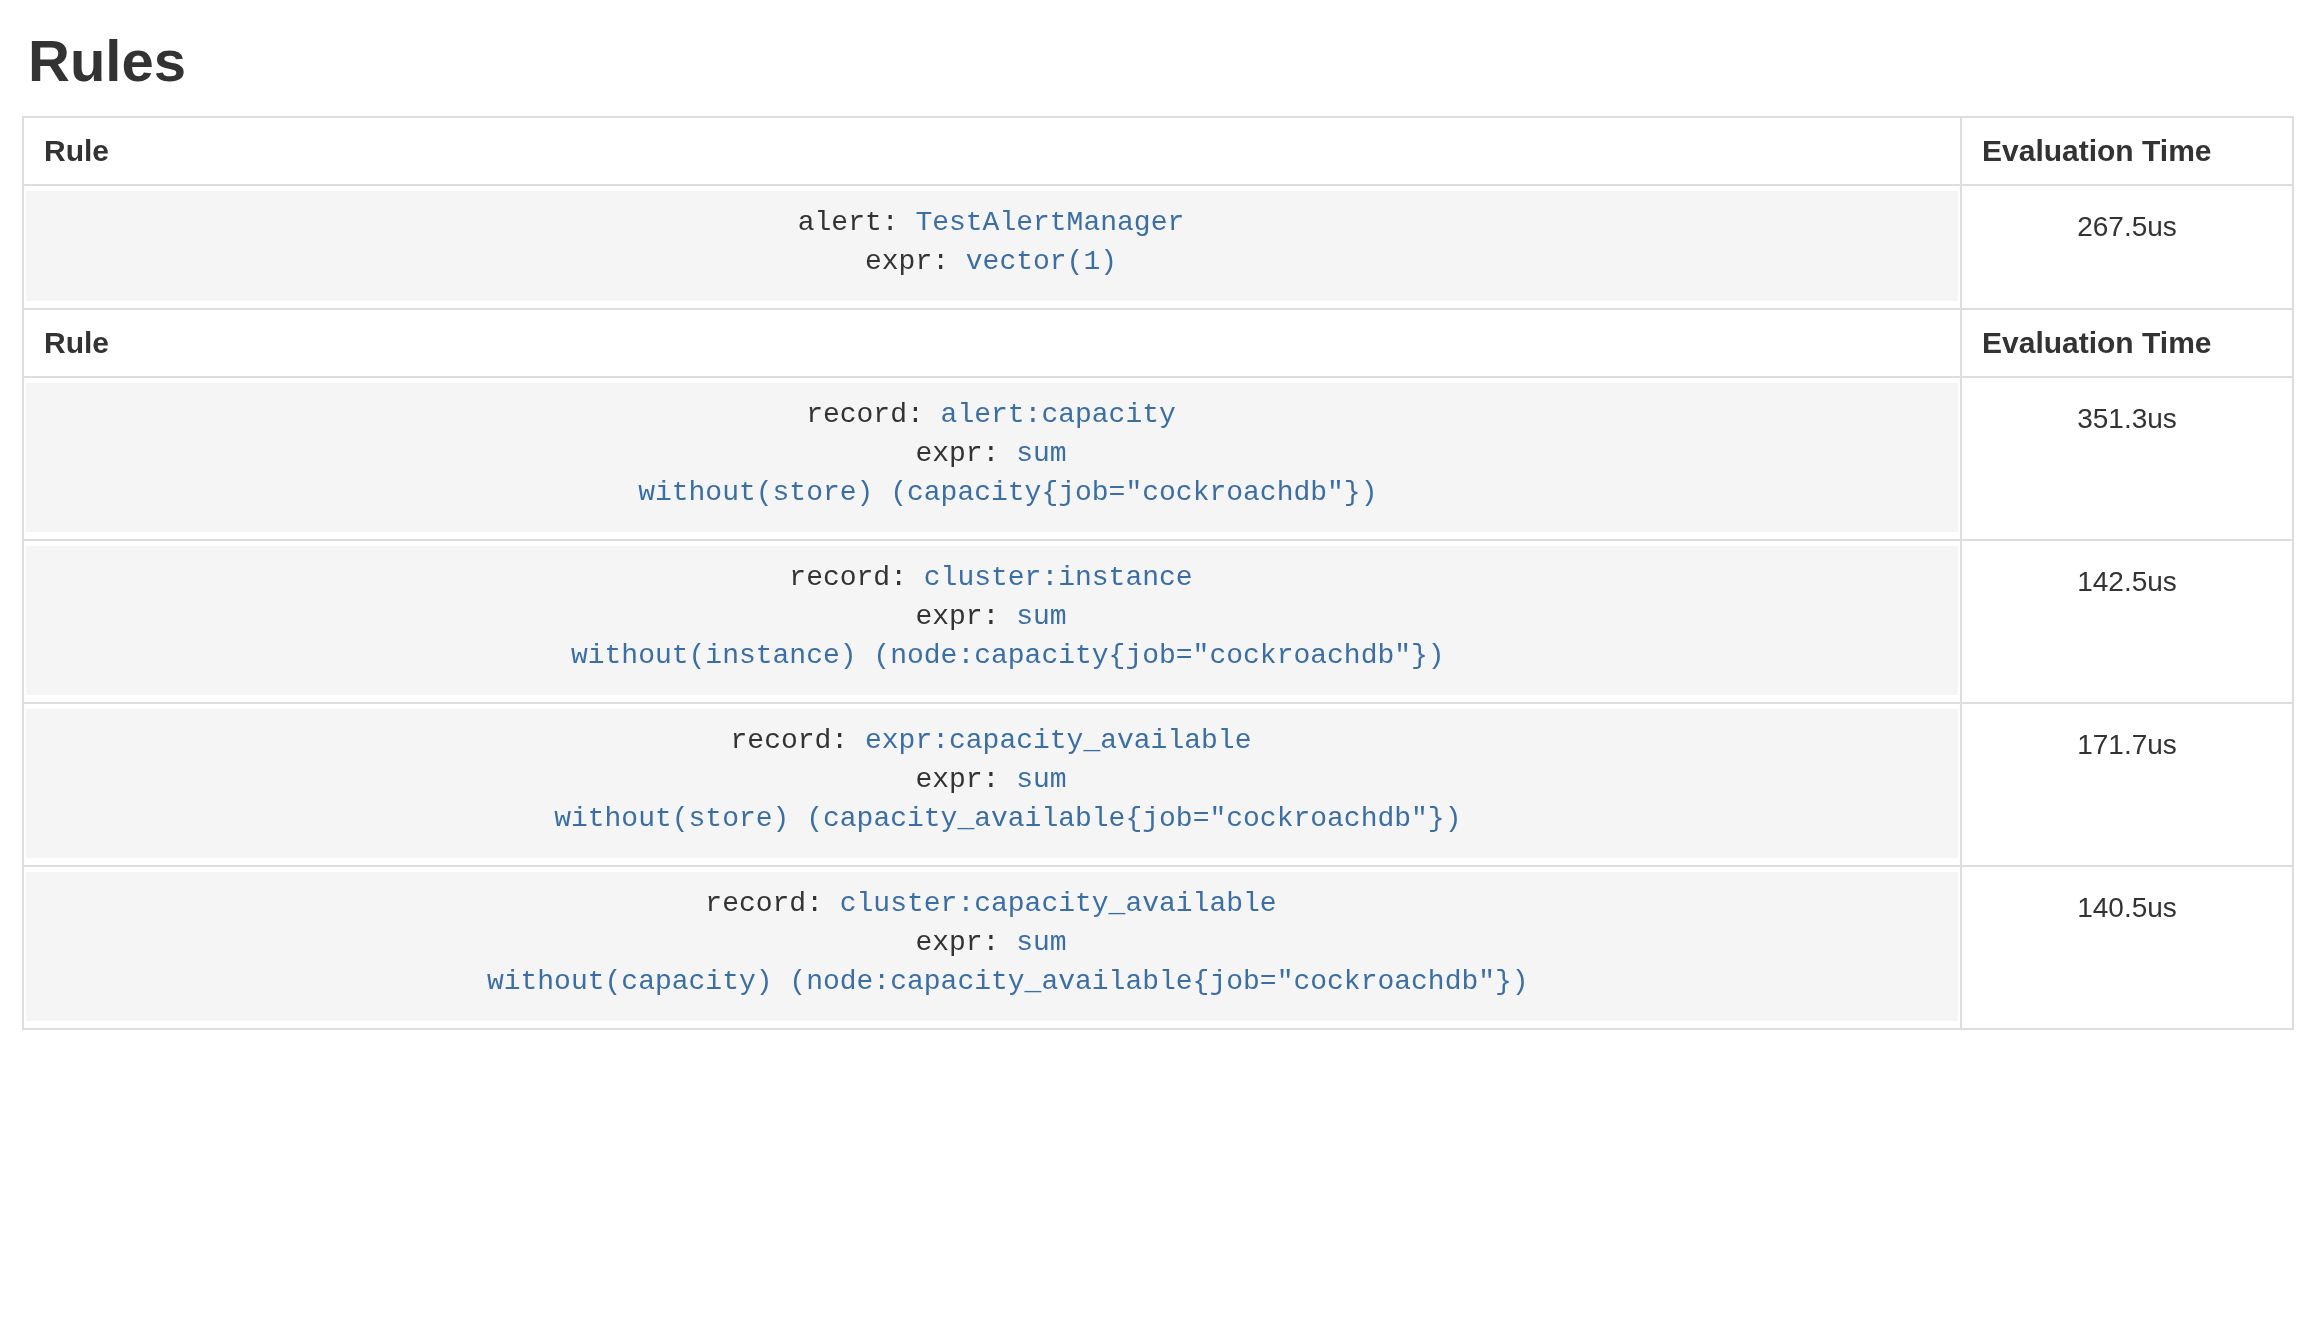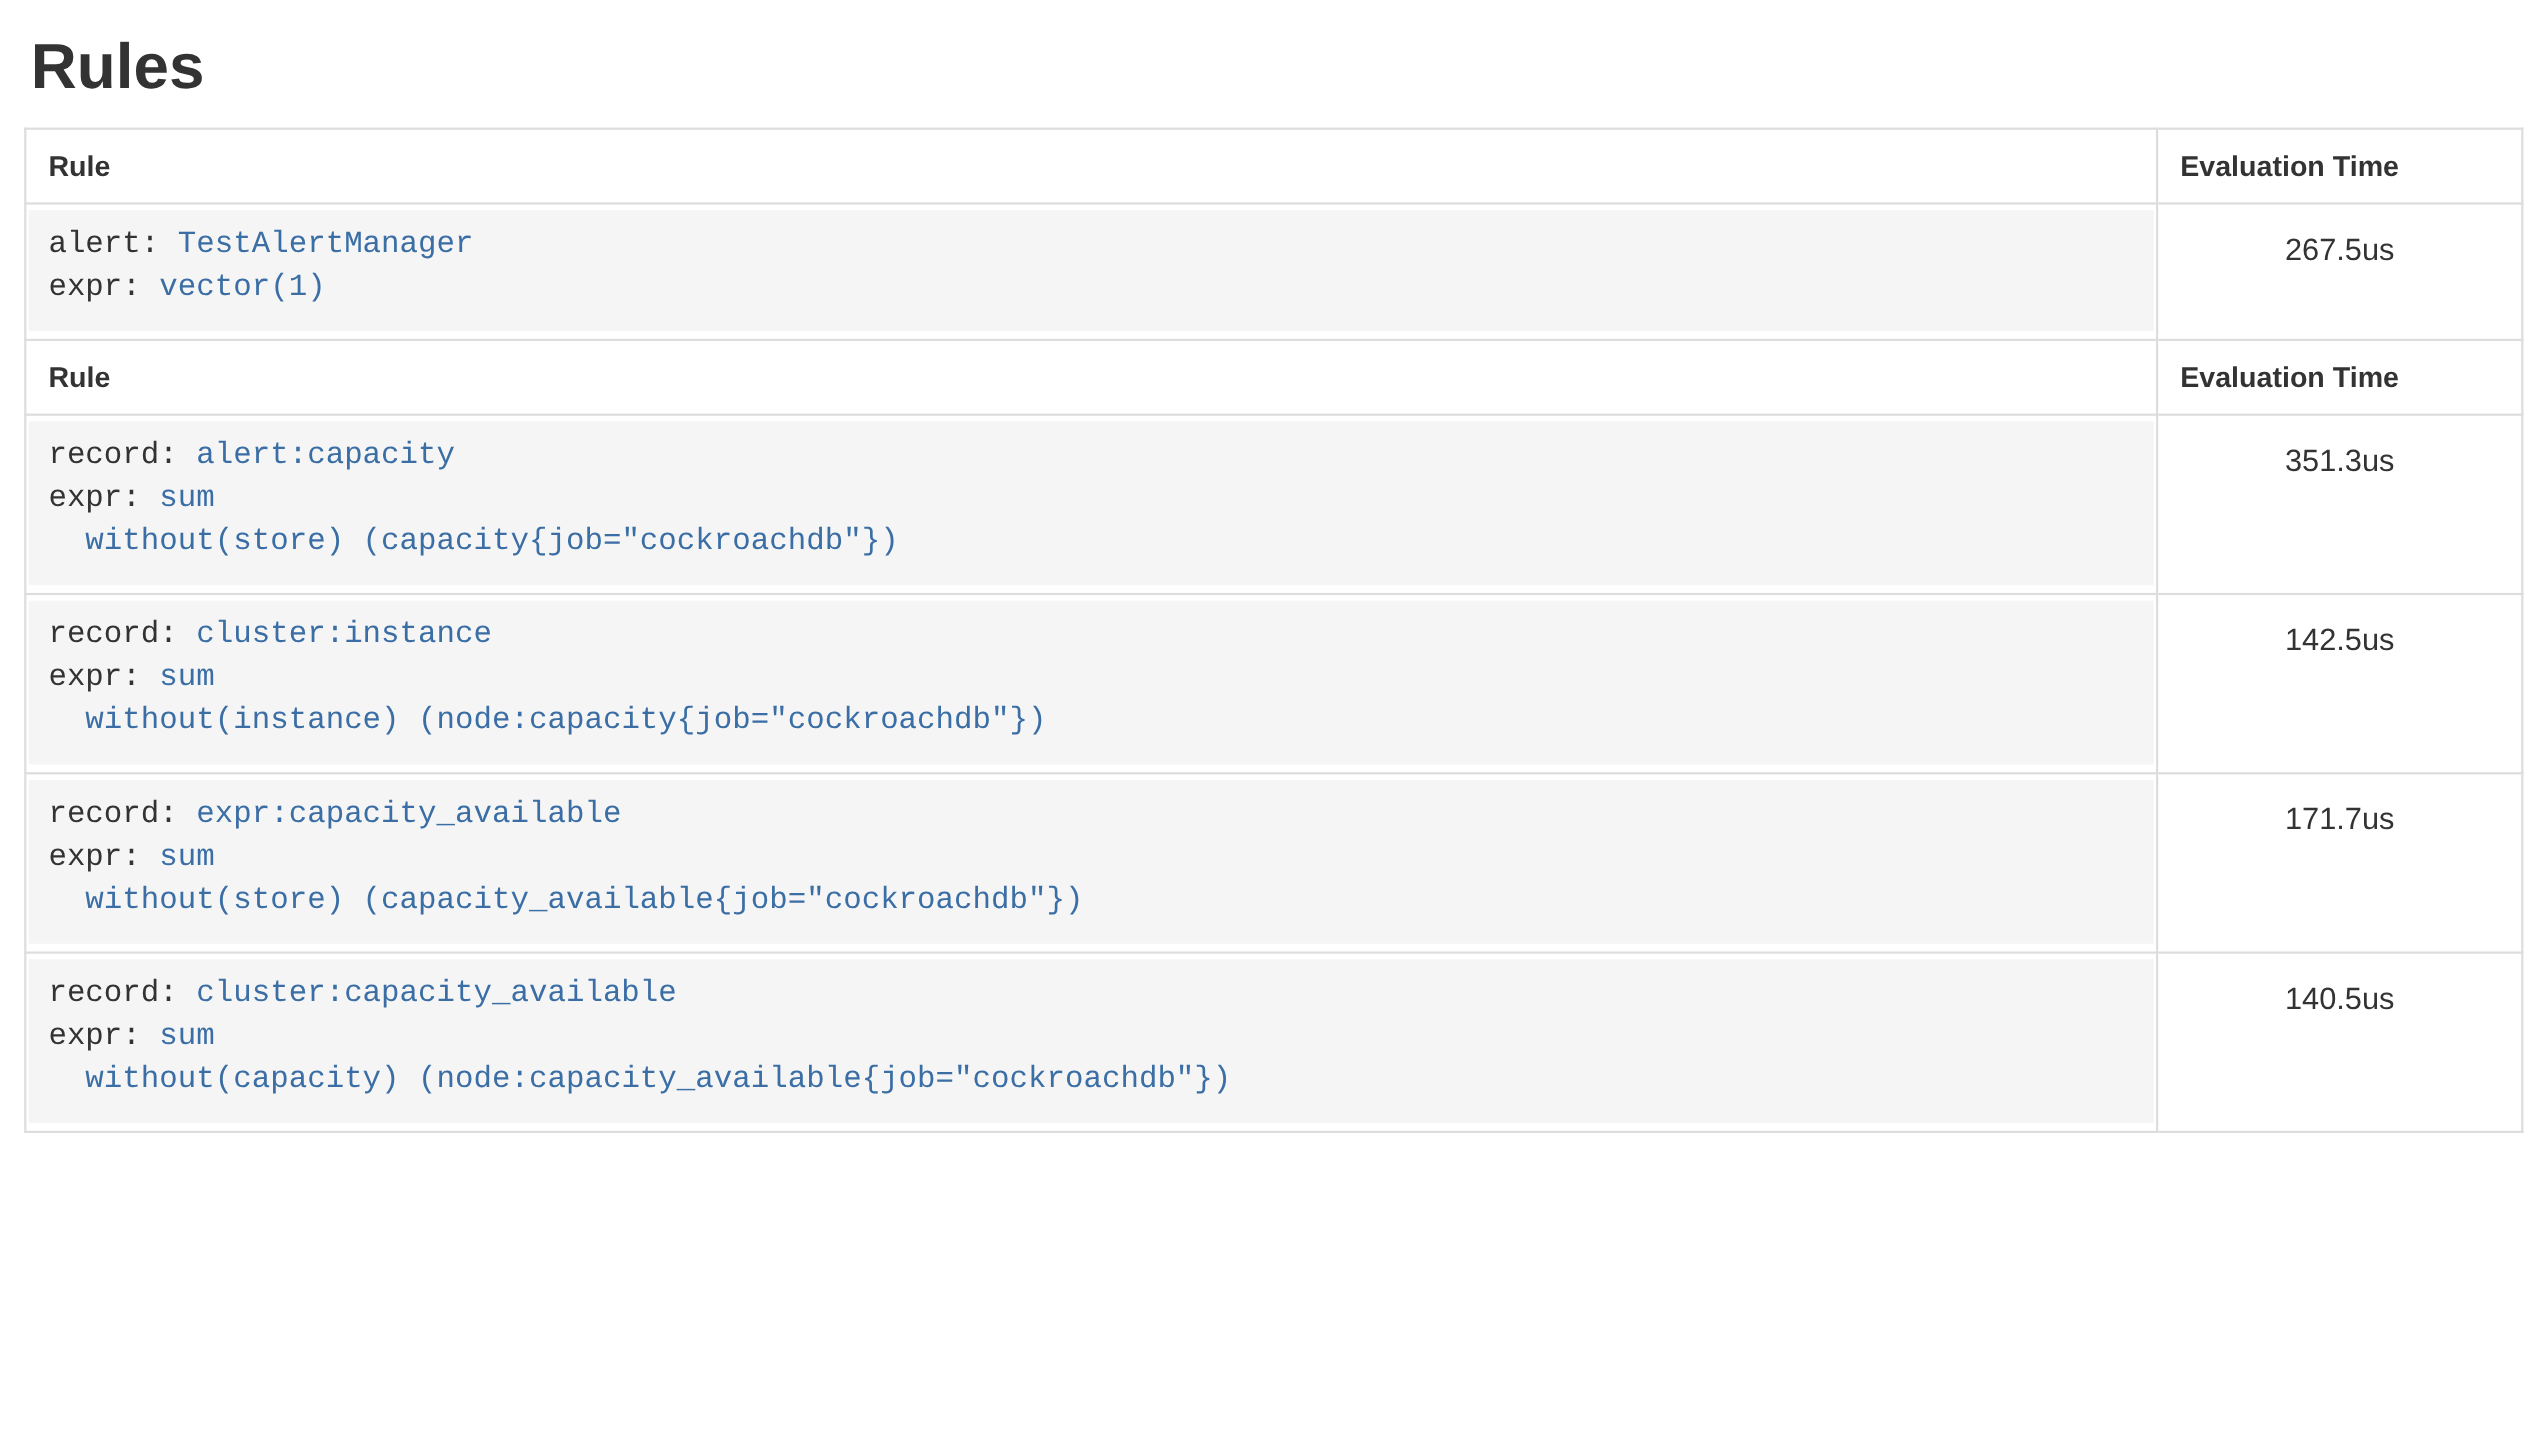--- a/index.html
+++ b/index.html
@@ -40,27 +40,28 @@
     font-size: 66px;
     line-height: 71px;
     font-weight: 700;
     letter-spacing: -1px;
     color: #333333;
     white-space: nowrap;
     overflow: hidden;
   }
   td.colhead {
     font-weight: 700;
-    font-size: 26px;
+    font-size: 30px;
     line-height: 34px;
     padding: 16px 20px;
   }
   td.rule-cell {
     padding: 5px 2px 7px 2px;
     background: #ffffff;
+    text-align: center;
   }
   .code {
     background: #f5f5f5;
     padding: 12px 20px 20px 18px;
     font-family: "Liberation Mono", monospace;
     font-size: 28px;
     line-height: 39px;
     color: #333333;
   }
   .code-line { white-space: pre-wrap; }

